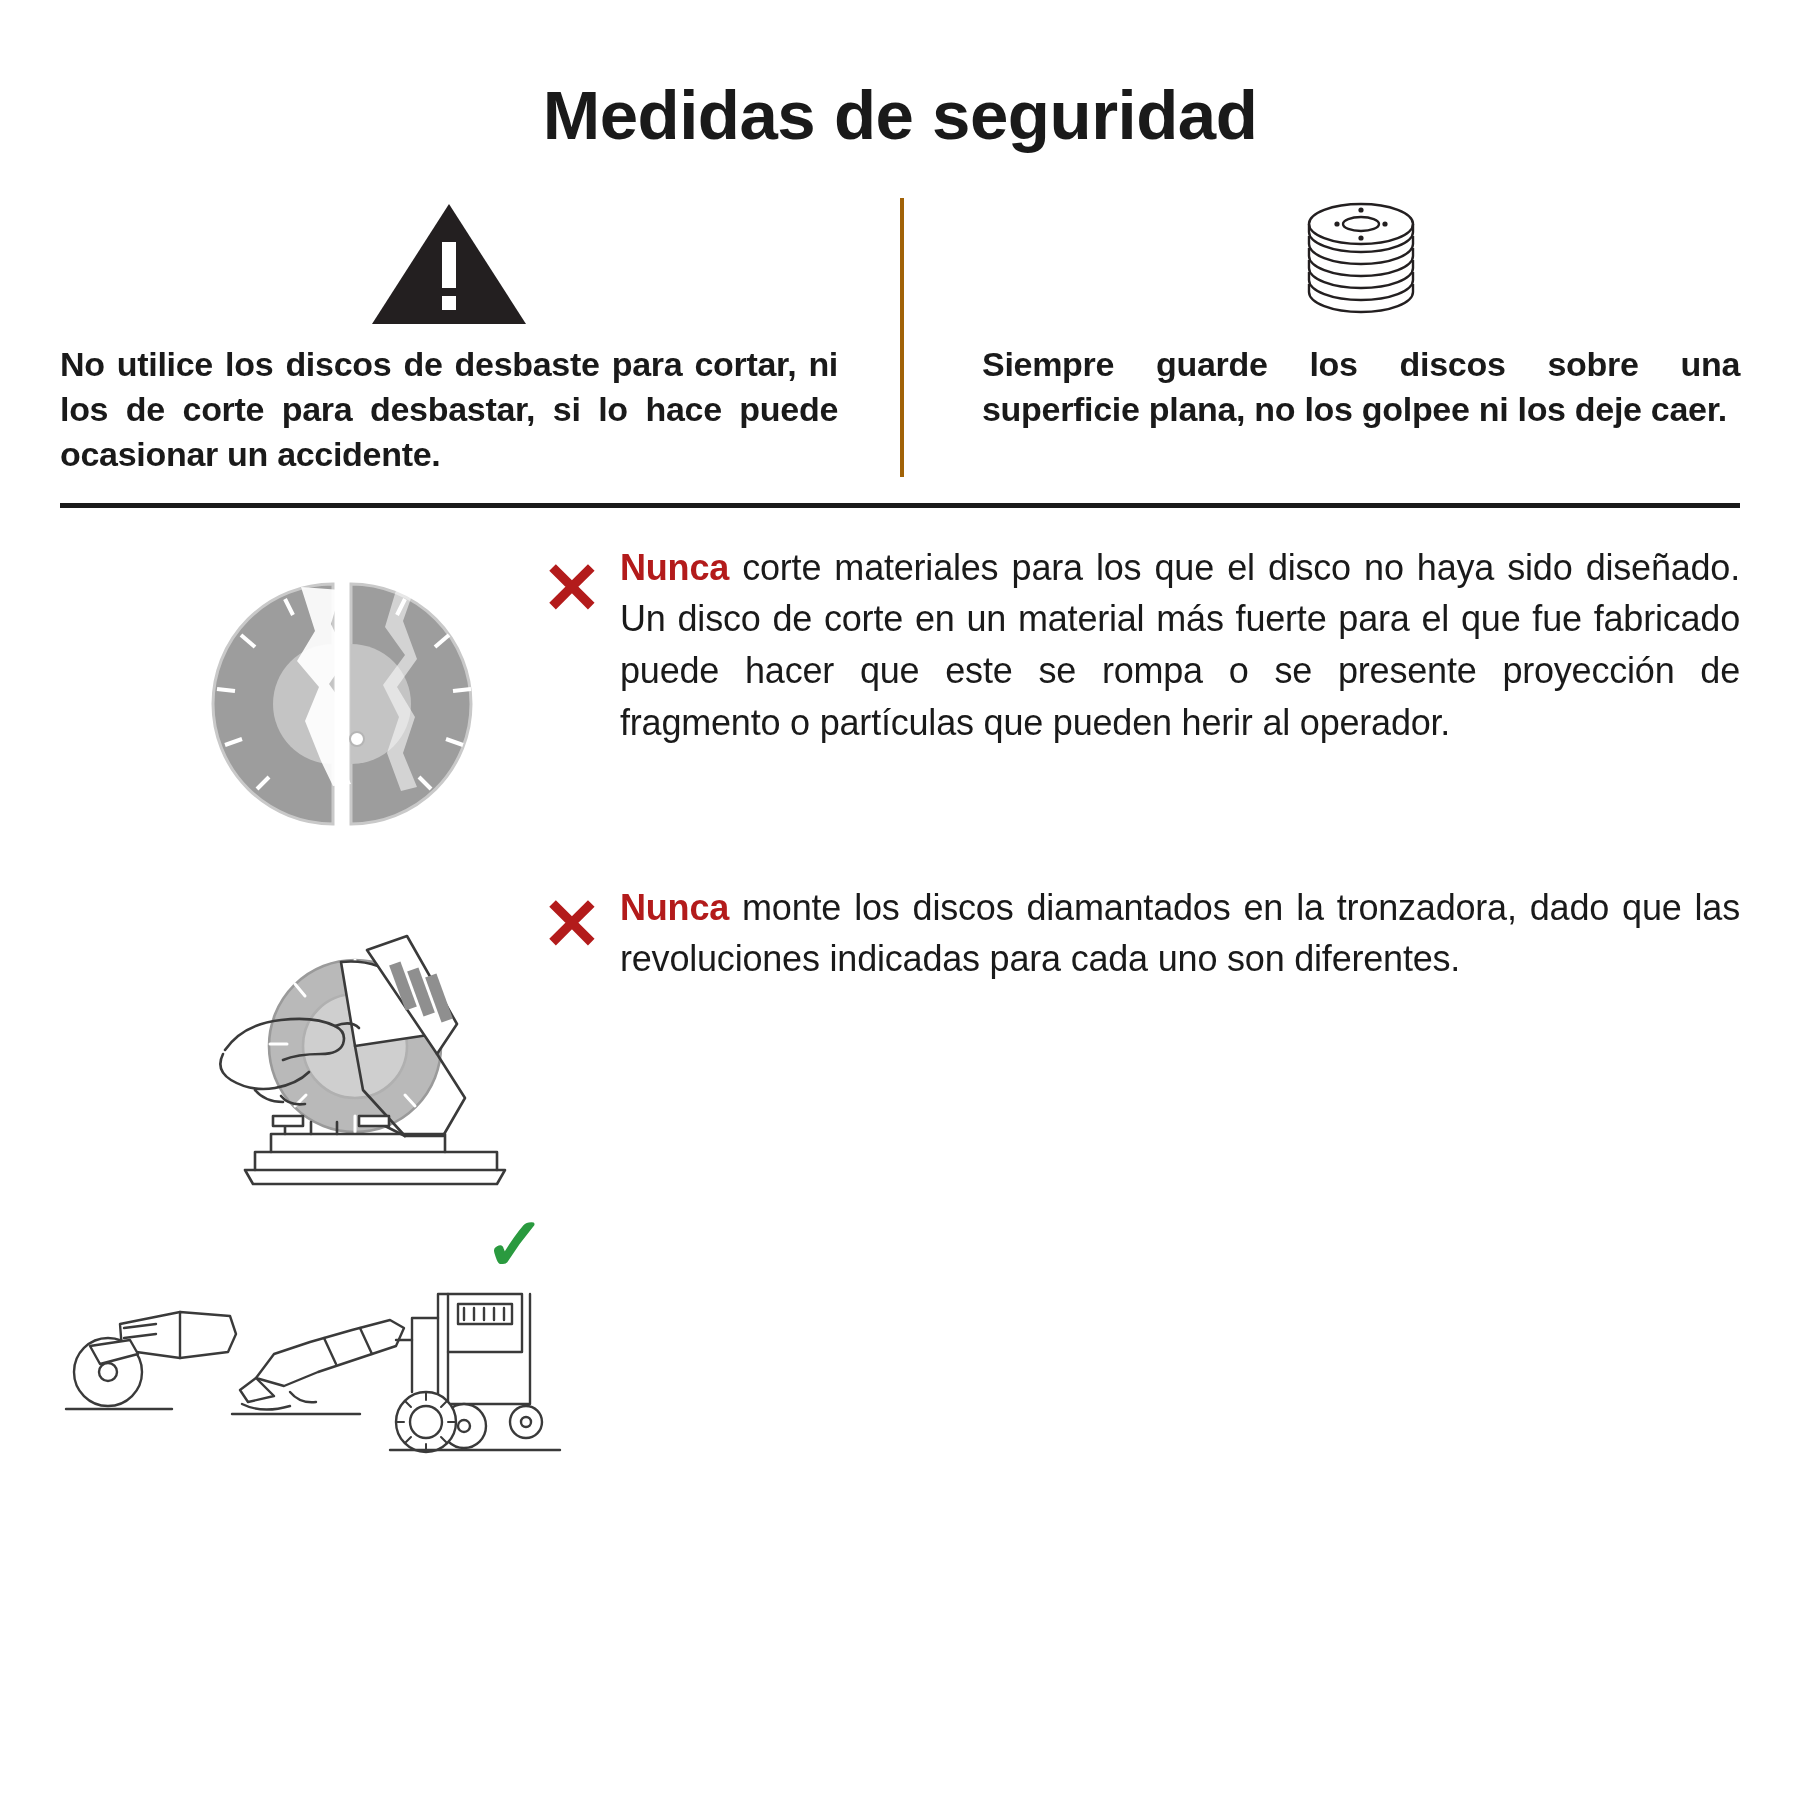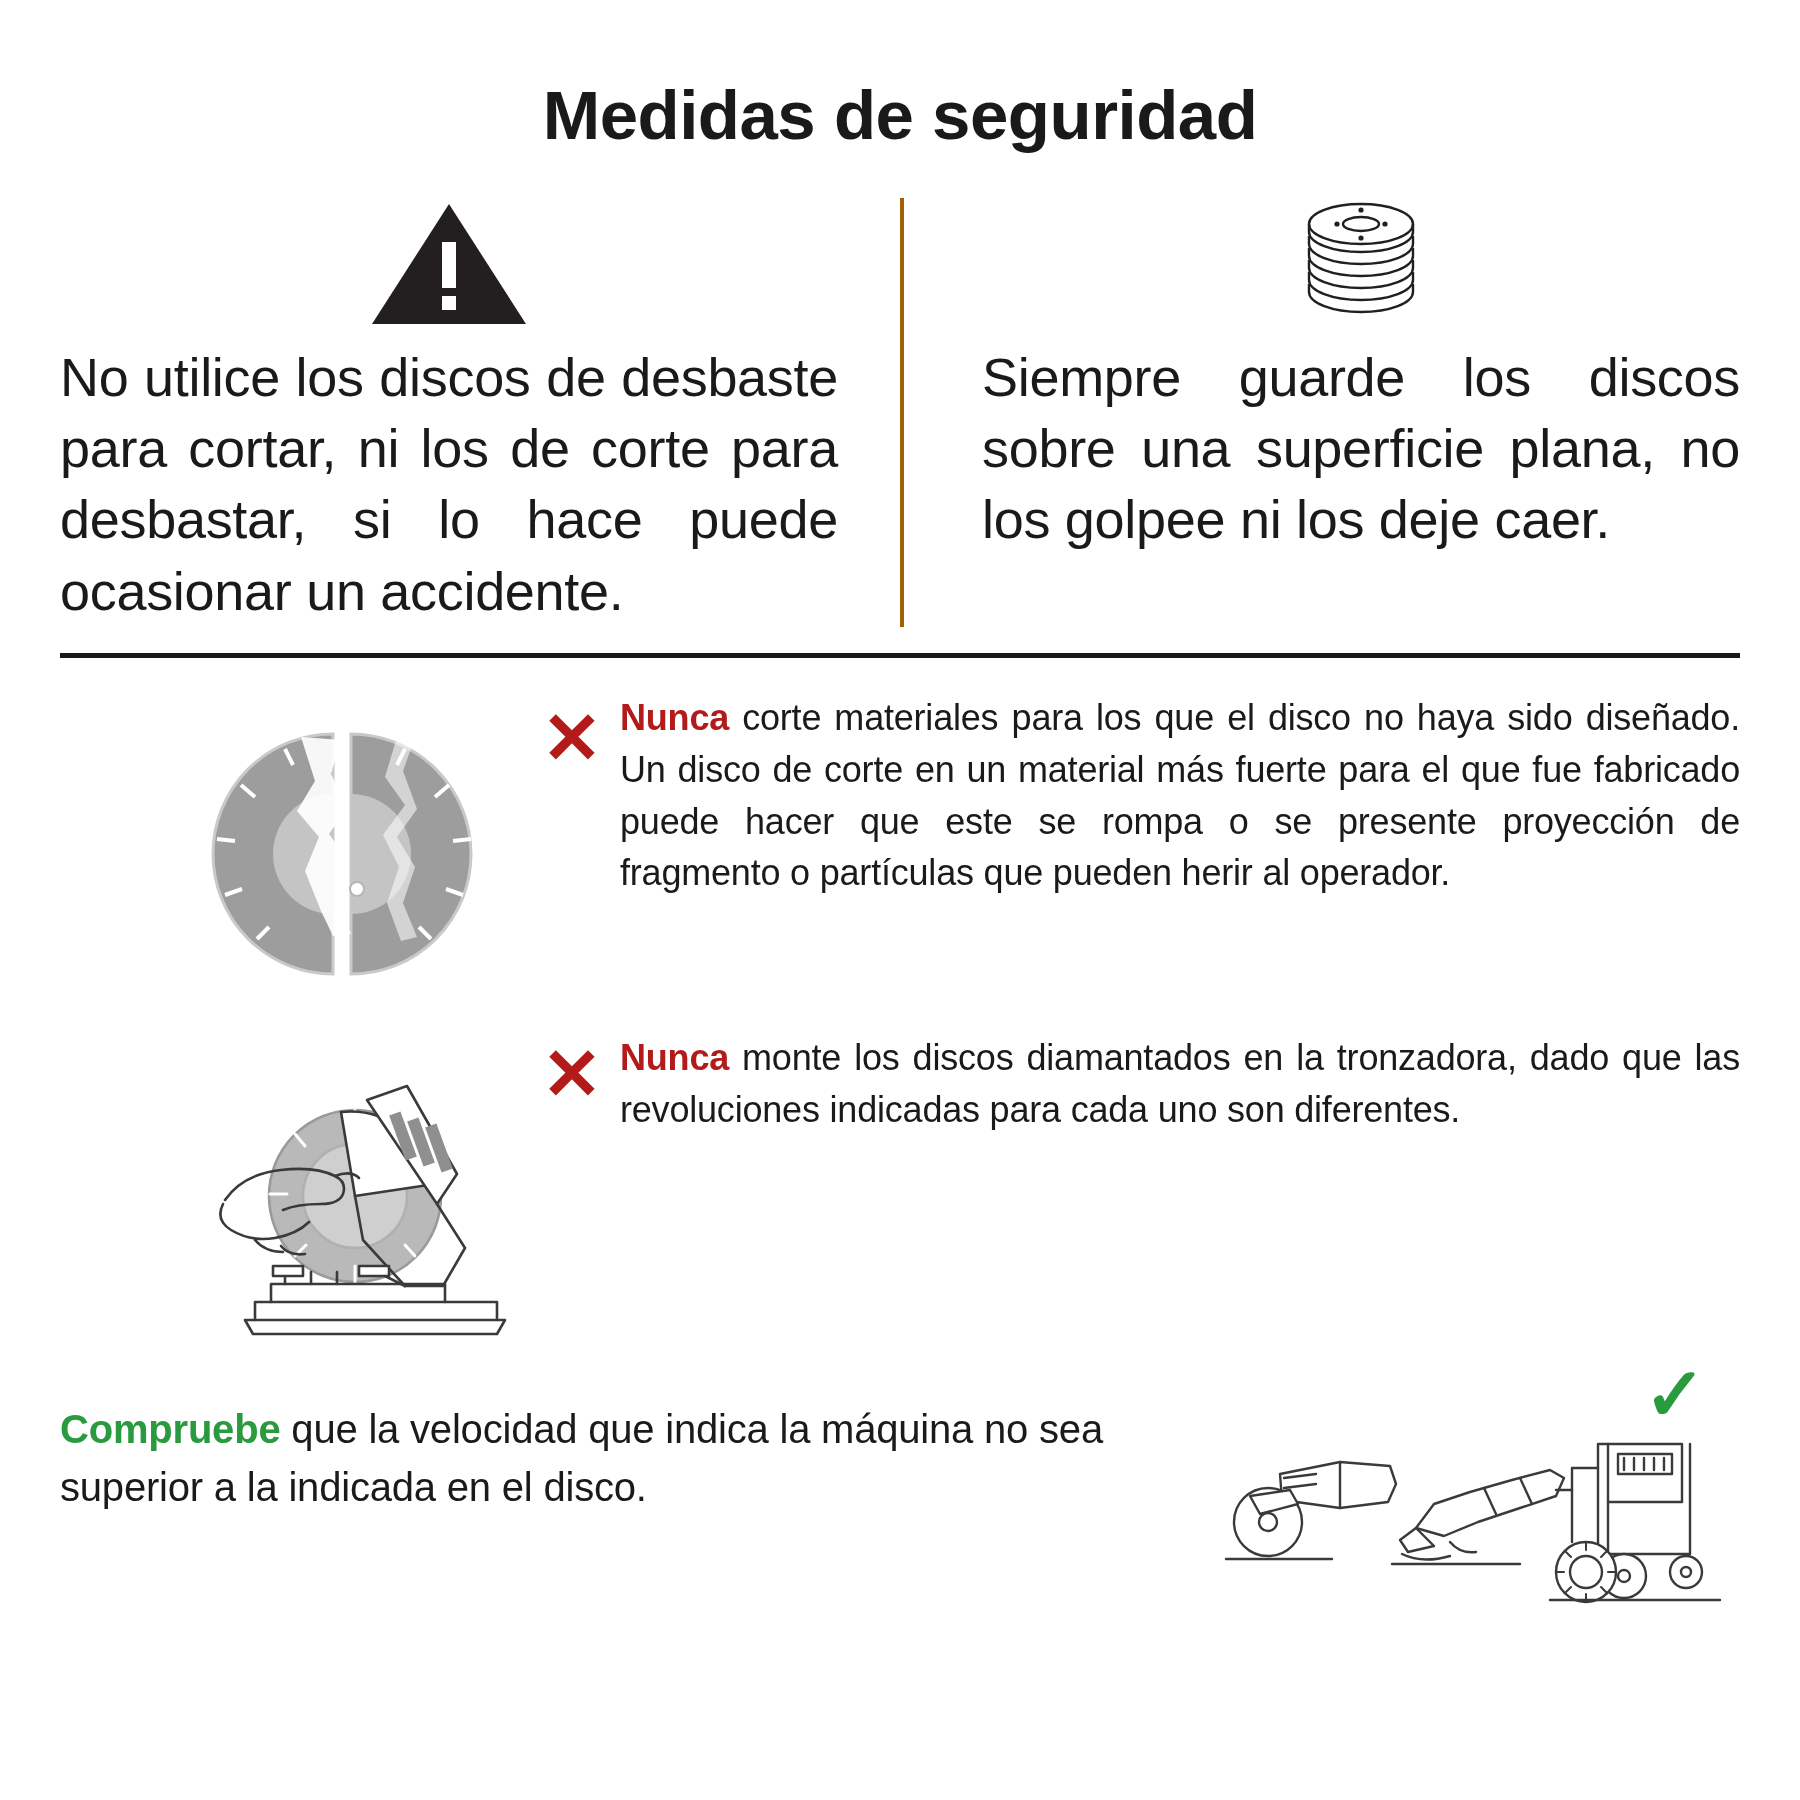--- a/index.html
+++ b/index.html
@@ -50,22 +50,22 @@
     border-left: 4px solid #a16207;
   }
   .icon-row {
     height: 130px;
     display: flex;
     align-items: flex-end;
     justify-content: center;
     margin-bottom: 14px;
   }
   .top-text {
-    font-size: 54px;
-    font-weight: normal;
+    font-size: 34px;
+    font-weight: bold;
     line-height: 1.32;
     text-align: justify;
     text-align-last: left;
     letter-spacing: -0.3px;
   }
   .hrule {
     border: 0;
     border-top: 5px solid #1a1a1a;
     margin: 26px 0 0 0;
   }
@@ -257,23 +257,20 @@
         </g>
       </svg>
       <span class="xmark" style="right:18px; top:14px;">✕</span>
     </div>
     <div class="mid-text">
       <span class="kw-red">Nunca</span><span> monte los discos diamantados en la tronzadora, dado que las revoluciones indicadas para cada uno son diferentes.</span>
     </div>
   </div>
 
   <div class="bottom-block">
-    <div class="bottom-text">
-      <span class="kw-green">Compruebe</span><span> que la velocidad que indica la máquina no sea superior a la indicada en el disco.</span>
-    </div>
     <div class="bottom-figure">
       <span class="checkmark">✓</span>
       <svg width="520" height="215" viewBox="0 0 520 215" aria-hidden="true" style="position:absolute; left:0; top:28px;">
         <g fill="none" stroke="#3a3a3a" stroke-width="2.4" stroke-linejoin="round" stroke-linecap="round">
 
           <g>
             <path d="M60 70 L120 58 L170 62 L176 80 L168 98 L120 104 L62 96 Z" fill="#ffffff"></path>
             <path d="M120 58 L120 104"></path>
             <path d="M64 74 L96 70 M64 84 L96 80"></path>
             <circle cx="48" cy="118" r="34" fill="#ffffff"></circle>

